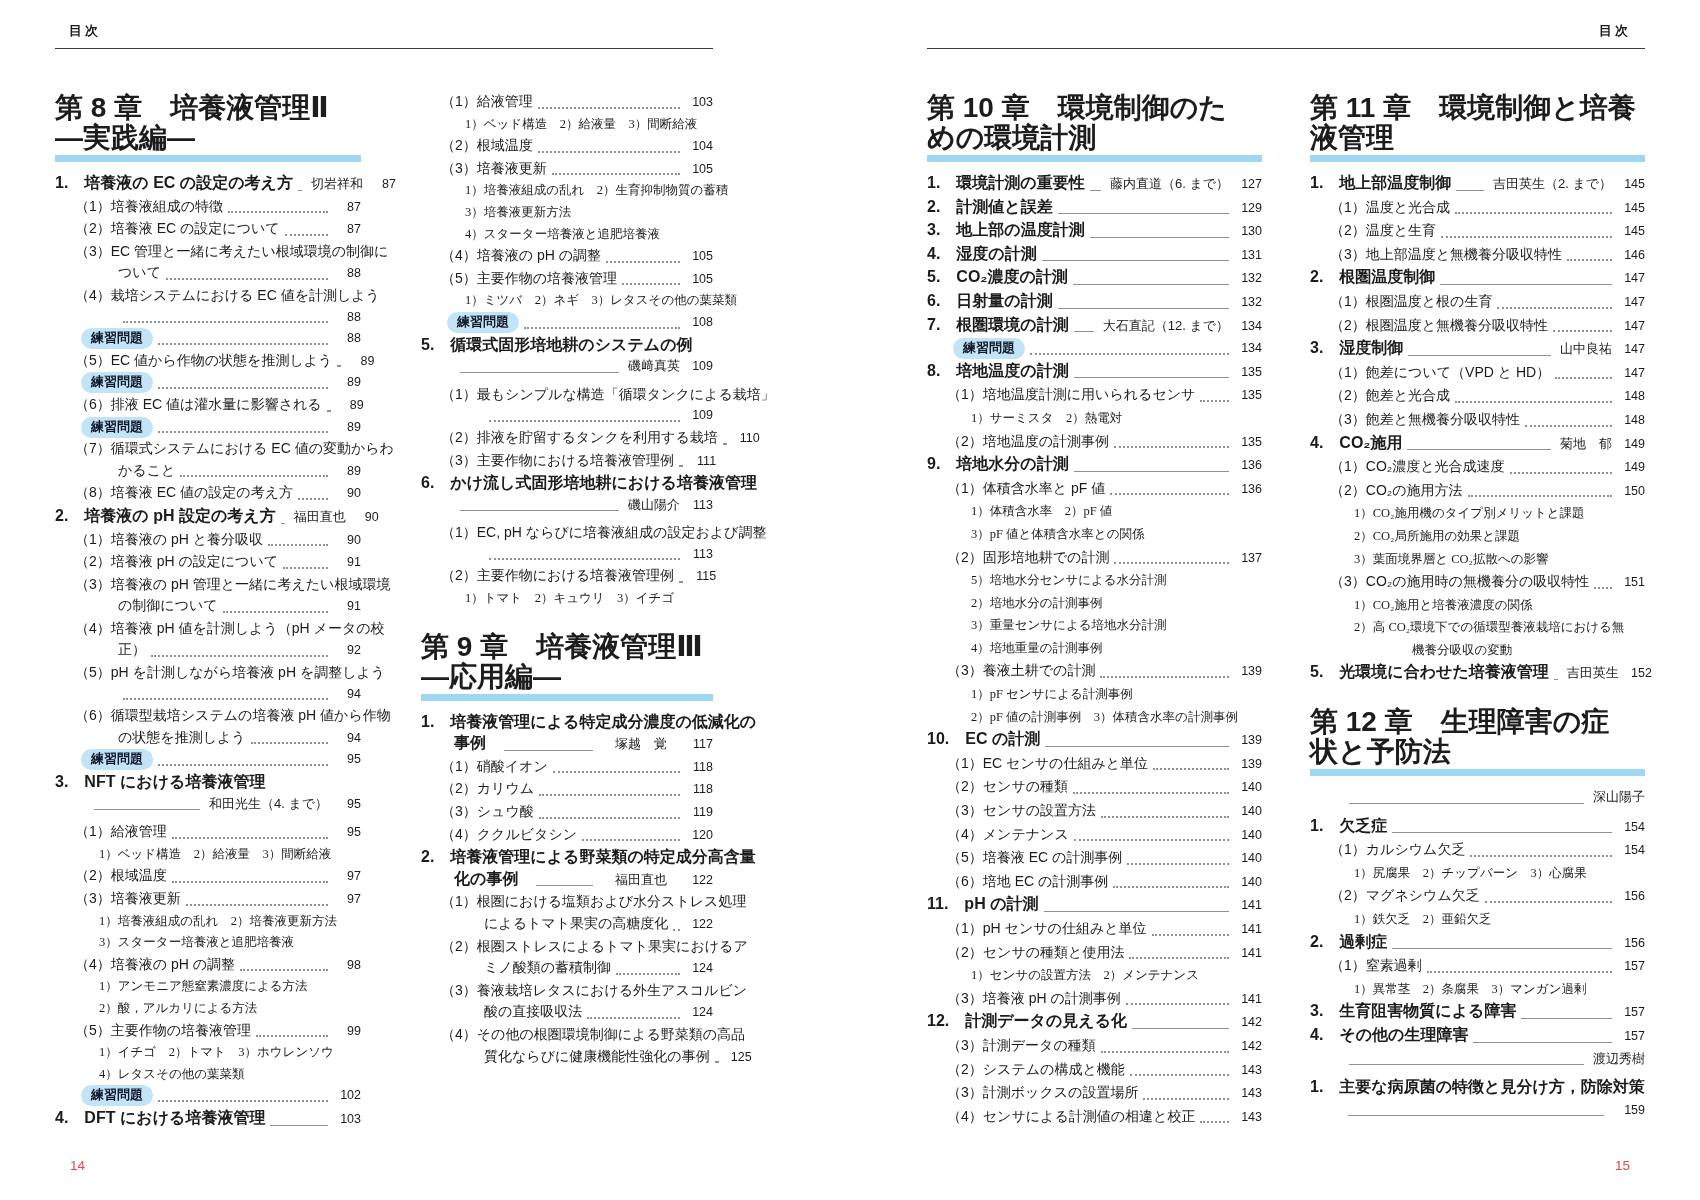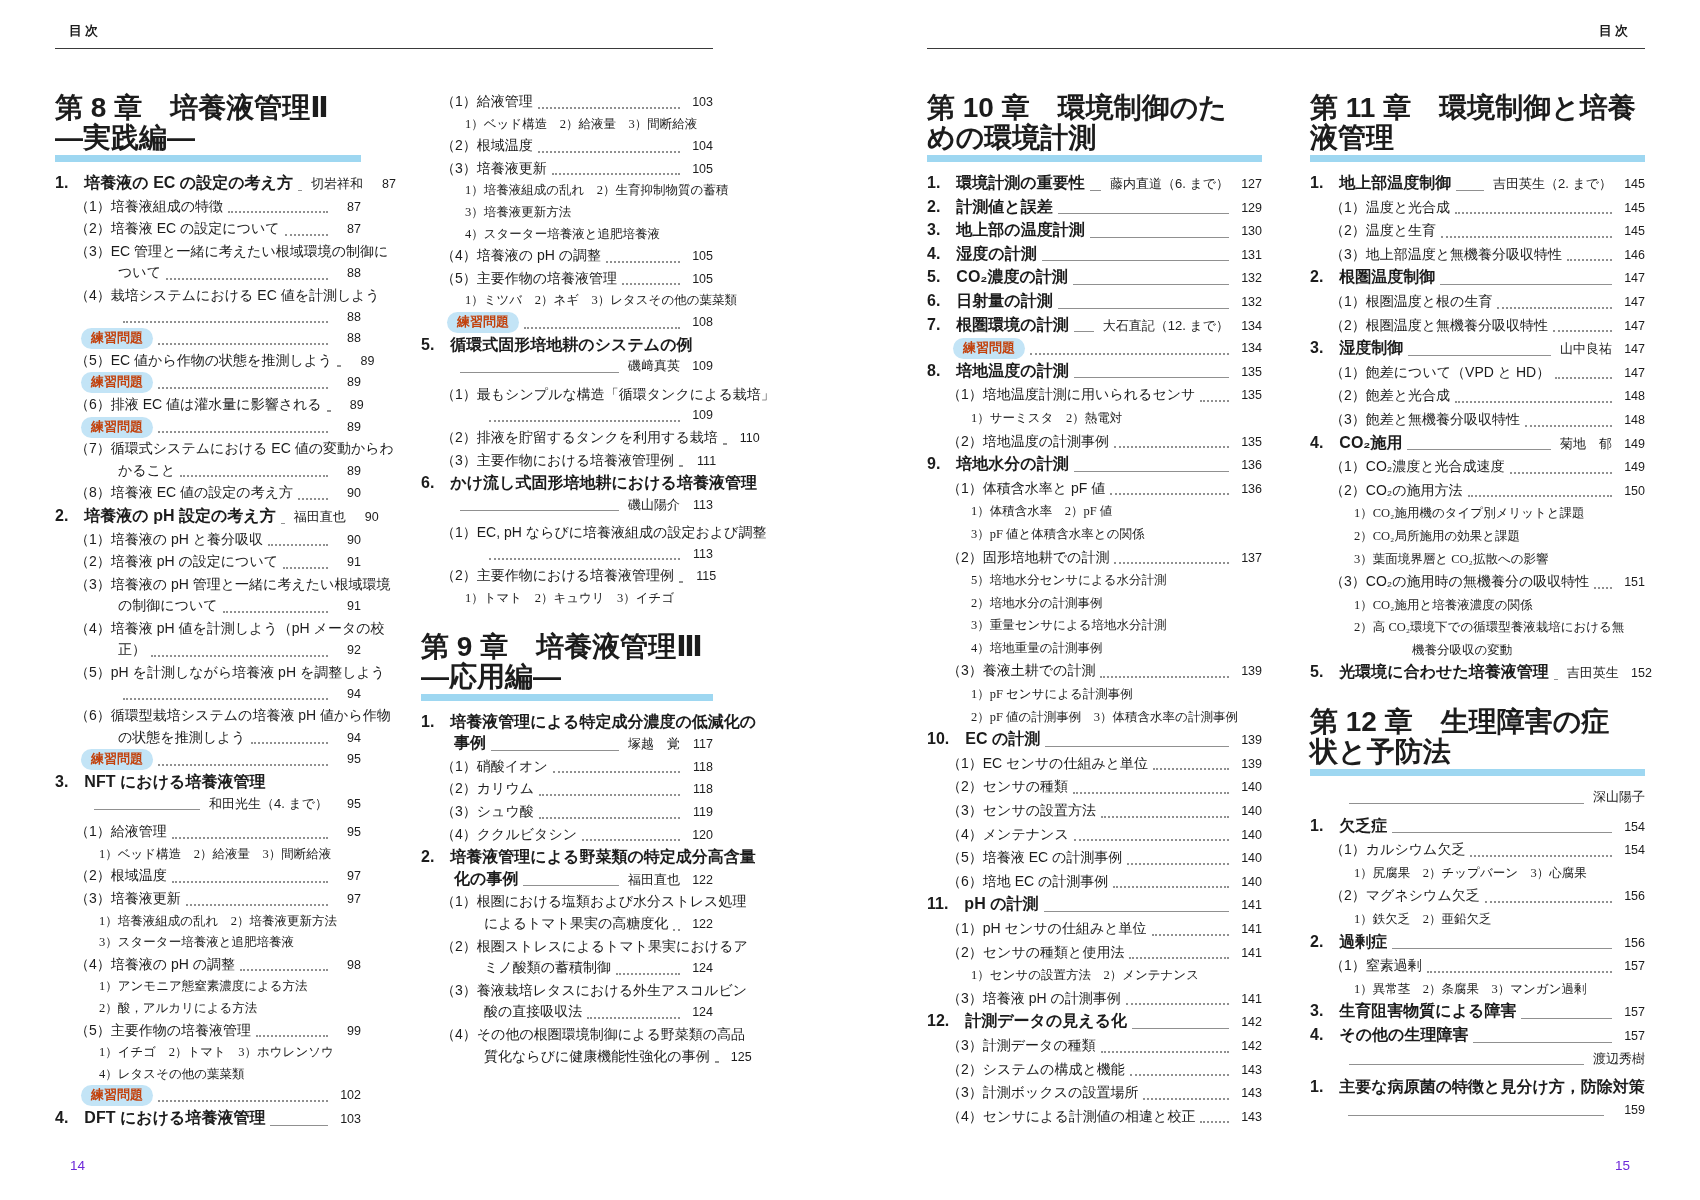--- a/index.html
+++ b/index.html
@@ -38,37 +38,37 @@
   .author{flex:none;font-size:13px;font-weight:normal;margin-left:9px;white-space:nowrap;}
 
   .chapter{margin:22px 0 10px 0;line-height:30px;font-size:28px;font-weight:bold;}
   .col .chapter:first-child{margin-top:2px;}
   .chapter .ct{
     display:inline-block;
     border-bottom:7px solid var(--underline,#9ed7f1);
     padding:0 8px 2px 0;
   }
   .section{font-size:16px;font-weight:bold;}
-  .seccont{font-size:16px;font-weight:bold;margin-left:33px;}
+  .seccont{font-size:16px;font-weight:bold;margin-left:33px;gap:13px;}
   .sub{font-size:14px;margin-left:20px;}
   .subcont{font-size:14px;margin-left:63px;}
   .sub2{font-family:"Liberation Serif","DejaVu Serif",serif;font-size:12.5px;margin-left:44px;}
   .sub2cont{margin-left:102px;}
   .badge-row{margin-left:26px;}
   .pill{
     display:inline-block;flex:none;
     background:var(--badge-bg,#c3e4f6);
     border-radius:12px;padding:0 10px 1px 10px;
-    font-size:13px;font-weight:bold;line-height:20px;color:#c2410c;
+    font-size:13px;font-weight:bold;line-height:20px;color:#0f172a;
   }
   .authorline{margin-left:34px;margin-bottom:6px;}
   .leader-row.ind-subcont{margin-left:63px;}
   .leader-row.ind-sec{margin-left:33px;gap:8px;}
   .gap{height:20px;}
-  .pagenum{position:absolute;top:1158px;font-size:13.5px;color:#6d28d9;}
+  .pagenum{position:absolute;top:1158px;font-size:13.5px;color:#ef4444;}
   .pagenum.pn-left{left:70px;}
   .pagenum.pn-right{right:70px;text-align:right;}
 </style>
 </head>
 <body style="--underline: #9ed7f1; --badge-bg: #c3e4f6; --leader-color: #909090; --text-color: #1c1c1c;">
 
 <div class="page page-left pL">
   <div class="hdr">目次</div>
   <div class="cols">
       <div class="col">

